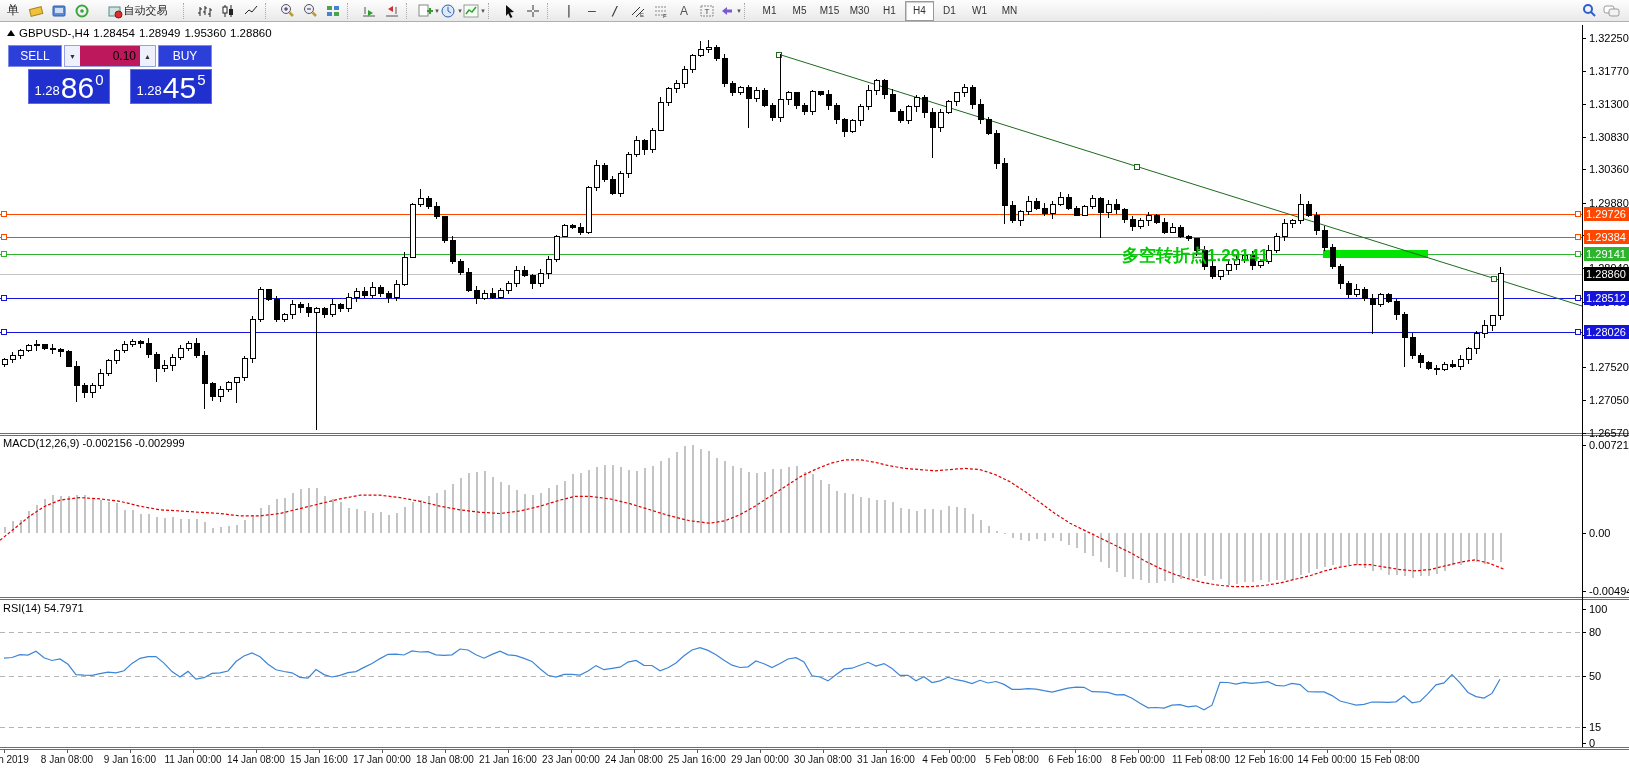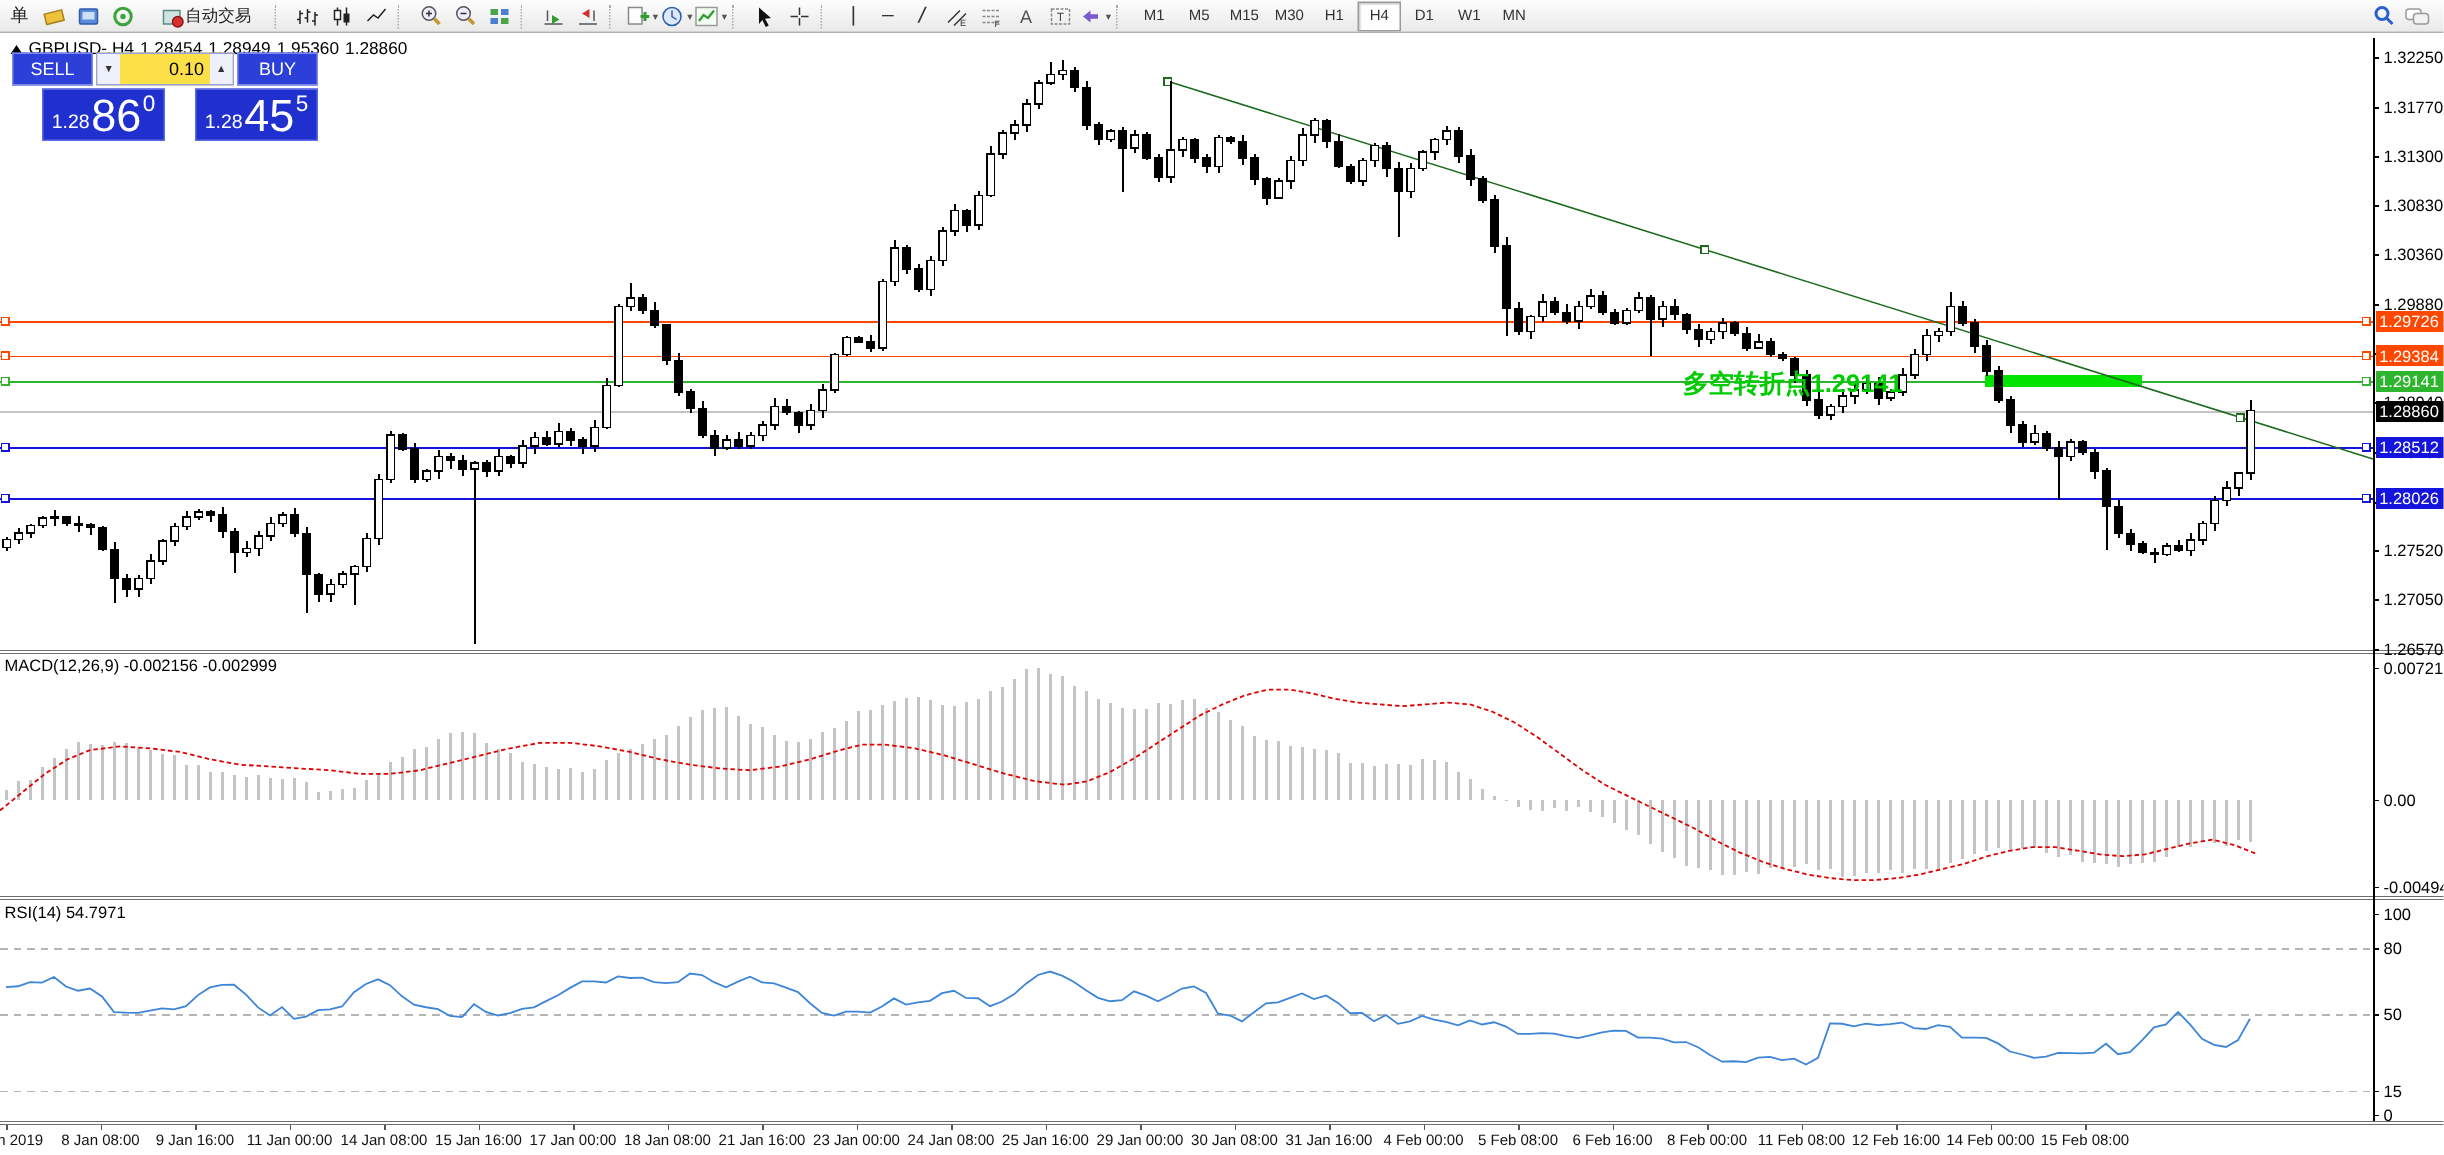--- a/index.html
+++ b/index.html
@@ -13,25 +13,25 @@
   .tsep{width:7px;height:16px;border-left:1px dotted #aaa;margin:0 2px;}
   .caret{font-size:7px;color:#555;margin-left:1px;}
   .glyph{font-size:13px;color:#333;font-family:"DejaVu Sans Mono",monospace;}
   .tf{height:18px;width:27px;font-size:10px;color:#333;display:flex;align-items:center;
     justify-content:center;border:1px solid transparent;}
   .tf.active{background:#fff;border:1px solid #9a9a9a;box-shadow:inset 1px 1px 1px #ccc;text-align:right;}
   .symbolbar{position:absolute;left:7px;top:27px;font-size:11.5px;color:#000;
     display:flex;align-items:center;gap:4px;white-space:nowrap;}
   .collapse{width:0;height:0;border-left:4px solid transparent;border-right:4px solid transparent;
     border-bottom:6px solid #000;display:inline-block;}
-  .widget{position:absolute;left:8px;top:35px;width:204px;height:59px;}
+  .widget{position:absolute;left:8px;top:45px;width:204px;height:59px;}
   .wrow1{display:flex;height:22px;gap:2px;}
   .sellbtn,.buybtn{width:54px;background:#2c3fd8;border:1px solid #7d8ae8;color:#fff;
     font-size:12px;display:flex;align-items:center;justify-content:center;box-sizing:border-box;}
-  .spin{flex:1;display:flex;border:1px solid #98a2e0;box-sizing:border-box;background:#fde047;}
+  .spin{flex:1;display:flex;border:1px solid #98a2e0;box-sizing:border-box;background:#be185d;}
   .spbtn{width:15px;background:#eef0fb;color:#333;font-size:7px;display:flex;
     align-items:center;justify-content:center;}
   .spval{flex:1;font-size:12px;color:#000;display:flex;align-items:center;
     justify-content:flex-end;padding-right:4px;}
   .wrow2{display:flex;height:35px;gap:20px;margin-top:2px;margin-left:20px;}
   .pricebox{flex:1;background:#1f30cf;border:1px solid #5d6ce4;color:#fff;display:flex;
     align-items:flex-end;justify-content:center;padding-bottom:2px;box-sizing:border-box;}
   .p-small{font-size:13px;margin-bottom:3px;}
   .p-big{font-size:30px;line-height:26px;margin:0 1px;text-align:center;}
   .p-sup{font-size:15px;align-self:flex-start;margin-top:1px;}

